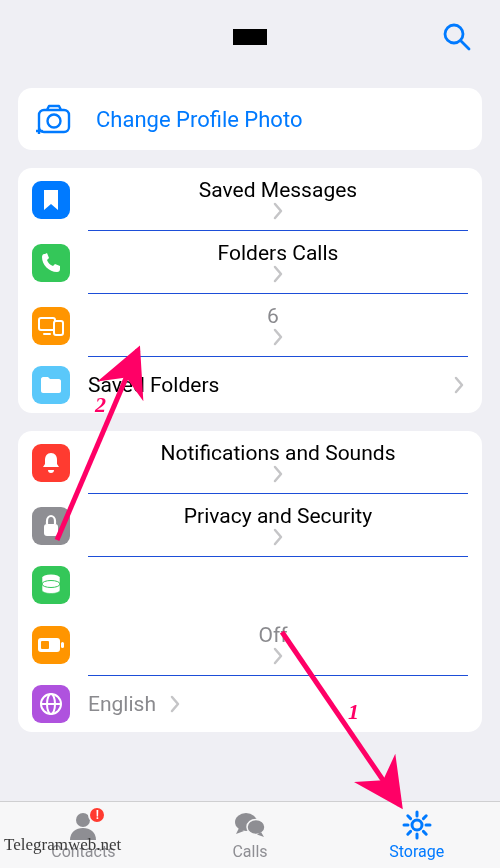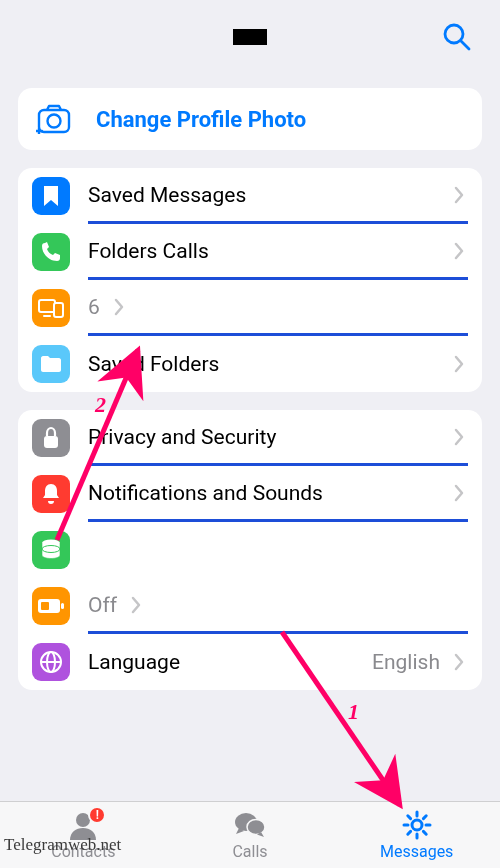--- a/index.html
+++ b/index.html
@@ -35,41 +35,41 @@
   }
   .card.first { margin-top: 14px; }
 
   
   .change-photo {
     display: flex; align-items: center;
     padding: 16px 18px;
     gap: 24px;
   }
   .change-photo-icon { width: 36px; height: 30px; flex-shrink: 0; }
-  .change-photo-label { color: #007aff; font-size: 22px; font-weight: 700; }
+  .change-photo-label { color: #007aff; font-size: 22px; font-weight: 400; }
 
   
   .row {
     display: flex; align-items: center;
     padding: 0 14px;
     min-height: 56px;
   }
   .row .iconbox {
     width: 38px; height: 38px; border-radius: 9px;
     display: flex; align-items: center; justify-content: center;
     flex-shrink: 0;
     margin-right: 18px;
   }
   .row .middle {
     flex: 1;
     display: flex; align-items: center;
     min-height: 56px;
     padding: 10px 0;
   }
-  .row:not(:last-child) .middle { border-bottom: 3px solid #1d4ed8; }
+  .row:not(:last-child) .middle { border-bottom: 1px solid #1d4ed8; flex-direction: column; }
   .row .label { font-size: 21px; color: #000; flex: 1; }
   .row .value { font-size: 21px; color: #8a8a8e; margin-right: 10px; }
   .row .chev { width: 10px; height: 18px; flex-shrink: 0; margin-left: 4px; margin-right: 4px; }
 
   
   .bg-blue { background: #007aff; }
   .bg-green { background: #34c759; }
   .bg-orange { background: #ff9500; }
   .bg-teal { background: #5ac8fa; }
   .bg-red { background: #ff3b30; }
@@ -200,42 +200,42 @@
           <path d="M2 2 l6 7 l-6 7" fill="none" stroke="#c5c5c7" stroke-width="2.5" stroke-linecap="round" stroke-linejoin="round"></path>
         </svg>
     </div>
   </div>
 
 </div>
 
 <div class="card">
 
   <div class="row">
+    <div class="iconbox bg-red">
+      <svg width="22" height="24" viewBox="0 0 22 24">
+          <path d="M11 2 c4 0 6 3 6 7 v4 l2 3 h-16 l2 -3 v-4 c0 -4 2 -7 6 -7 z M8 19 c0 2 1 3 3 3 s3 -1 3 -3" fill="#fff"></path>
+        </svg>
+    </div>
+    <div class="middle">
+      <span class="label">Notifications and Sounds</span>
+      <svg class="chev" viewBox="0 0 10 18">
+          <path d="M2 2 l6 7 l-6 7" fill="none" stroke="#c5c5c7" stroke-width="2.5" stroke-linecap="round" stroke-linejoin="round"></path>
+        </svg>
+    </div>
+  </div>
+
+  <div class="row">
     <div class="iconbox bg-gray">
       <svg width="20" height="24" viewBox="0 0 20 24">
           <rect x="3" y="10" width="14" height="12" rx="3" fill="#fff"></rect>
           <path d="M6 10 v-3 c0 -3 2 -5 4 -5 s4 2 4 5 v3" fill="none" stroke="#fff" stroke-width="2.2"></path>
         </svg>
     </div>
     <div class="middle">
       <span class="label">Privacy and Security</span>
-      <svg class="chev" viewBox="0 0 10 18">
-          <path d="M2 2 l6 7 l-6 7" fill="none" stroke="#c5c5c7" stroke-width="2.5" stroke-linecap="round" stroke-linejoin="round"></path>
-        </svg>
-    </div>
-  </div>
-
-  <div class="row">
-    <div class="iconbox bg-red">
-      <svg width="22" height="24" viewBox="0 0 22 24">
-          <path d="M11 2 c4 0 6 3 6 7 v4 l2 3 h-16 l2 -3 v-4 c0 -4 2 -7 6 -7 z M8 19 c0 2 1 3 3 3 s3 -1 3 -3" fill="#fff"></path>
-        </svg>
-    </div>
-    <div class="middle">
-      <span class="label">Notifications and Sounds</span>
       <svg class="chev" viewBox="0 0 10 18">
           <path d="M2 2 l6 7 l-6 7" fill="none" stroke="#c5c5c7" stroke-width="2.5" stroke-linecap="round" stroke-linejoin="round"></path>
         </svg>
     </div>
   </div>
 
   <div class="row">
     <div class="iconbox bg-green">
       <svg width="22" height="24" viewBox="0 0 22 24">
         <ellipse cx="11" cy="5" rx="9" ry="3.5" fill="#fff"></ellipse>
@@ -266,21 +266,20 @@
 
   <div class="row">
     <div class="iconbox bg-purple">
       <svg width="24" height="24" viewBox="0 0 24 24">
           <circle cx="12" cy="12" r="10" fill="none" stroke="#fff" stroke-width="2"></circle>
           <ellipse cx="12" cy="12" rx="4" ry="10" fill="none" stroke="#fff" stroke-width="2"></ellipse>
           <line x1="2" y1="12" x2="22" y2="12" stroke="#fff" stroke-width="2"></line>
         </svg>
     </div>
     <div class="middle">
-      <span class="label">Language</span>
       <span class="value">English</span>
       <svg class="chev" viewBox="0 0 10 18">
           <path d="M2 2 l6 7 l-6 7" fill="none" stroke="#c5c5c7" stroke-width="2.5" stroke-linecap="round" stroke-linejoin="round"></path>
         </svg>
     </div>
   </div>
 
 </div>
 
 <div class="tabbar">
@@ -316,21 +315,21 @@
             <line x1="-13" y1="0" x2="-9" y2="0"></line>
               <line x1="9" y1="0" x2="13" y2="0"></line>
             <line x1="-9.2" y1="-9.2" x2="-6.4" y2="-6.4"></line>
               <line x1="6.4" y1="6.4" x2="9.2" y2="9.2"></line>
             <line x1="-9.2" y1="9.2" x2="-6.4" y2="6.4"></line>
               <line x1="6.4" y1="-6.4" x2="9.2" y2="-9.2"></line>
           </g>
         </g>
       </svg>
     </div>
-    <span class="tab-label">Messages</span>
+    <span class="tab-label">Storage</span>
   </div>
 </div>
 
 <svg class="arrow-svg" width="500" height="868">
   <defs>
     <marker id="ah" markerWidth="12" markerHeight="12" refX="9" refY="5" orient="auto">
       <path d="M0 0 L10 5 L0 10 L3 5 z" fill="#ff0066"></path>
     </marker>
   </defs>
 

